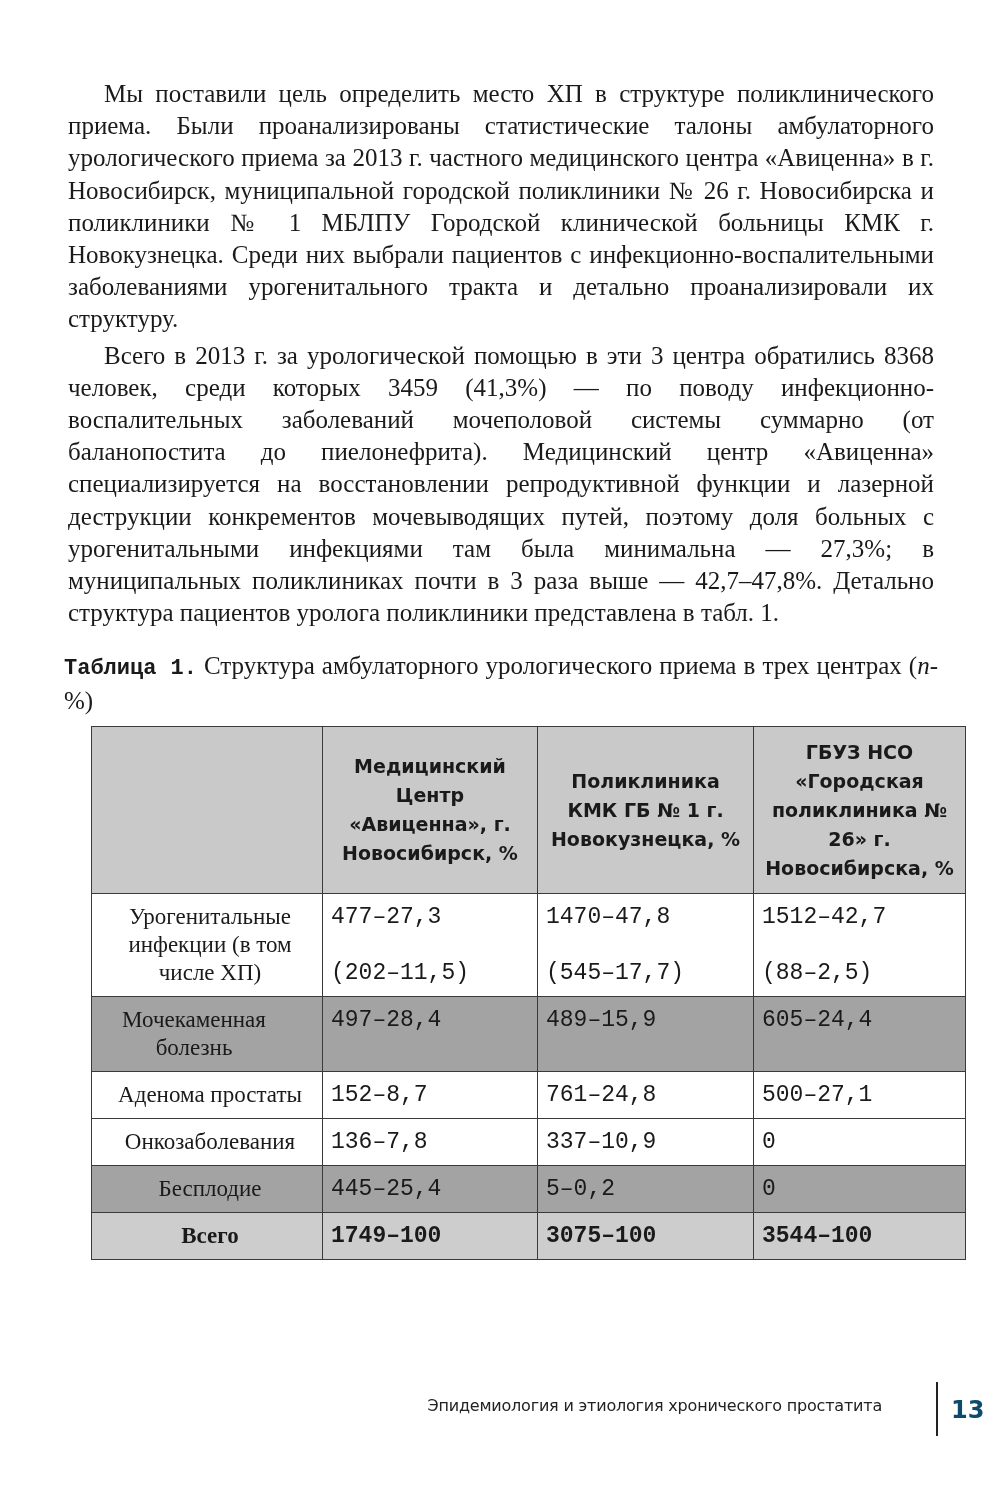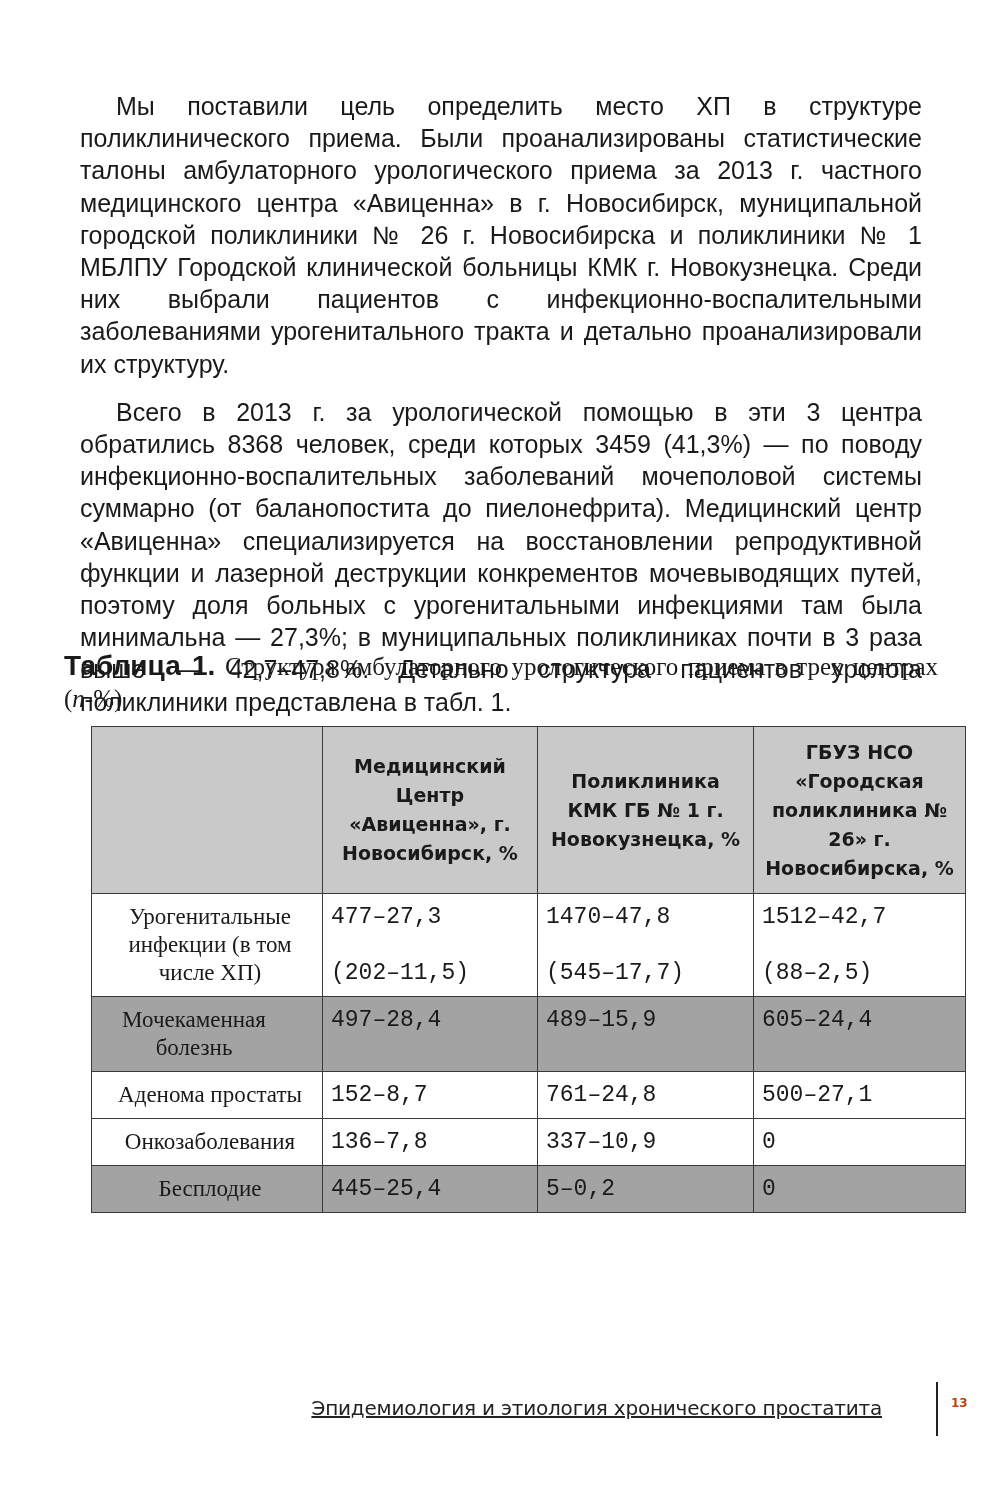--- a/index.html
+++ b/index.html
@@ -1,31 +1,31 @@
 <!DOCTYPE html>
 <html><head>
 <meta charset="utf-8">
 <style>
   html, body { margin: 0; padding: 0; background: #ffffff; }
   body { width: 1000px; height: 1494px; position: relative; overflow: hidden; color: #1a1a1a; }
   .page { position: absolute; left: 64px; top: 74px; width: 874px; }
   .para {
-    font-family: Liberation Sans, sans-serif;
-    font-size: 25px; line-height: 32.2px; text-align: justify; margin: 16px;
+    font-family: Liberation Serif, serif;
+    font-size: 25px; line-height: 32.2px; text-align: justify; margin: 4px;
     text-indent: 36px; hyphens: manual;
   }
   .para + .para { margin-top: 0; }
   .caption {
     position: absolute; left: 64px; top: 650px; width: 874px;
     font-family: "Liberation Serif", "DejaVu Serif", serif;
     font-size: 25px; line-height: 32px; text-align: justify; margin: 0;
   }
   .caption .cap-label {
-    font-family: Liberation Sans, sans-serif;
-    font-weight: bold; font-size: 28px;
+    font-family: Liberation Mono, monospace;
+    font-weight: bold; font-size: 22px;
   }
   .caption .cap-n { font-style: italic; }
   table.data {
     position: absolute; left: 63px; top: 726px; width: 874px;
     border-collapse: collapse; table-layout: fixed;
     font-family: "Liberation Serif", "DejaVu Serif", serif; font-size: 23px; margin-left: 28px;
   }
   table.data col.c0 { width: 231px; }
   table.data col.c1 { width: 215px; }
   table.data col.c2 { width: 216px; }
@@ -43,28 +43,28 @@
   table.data tbody td.label { text-align: center; padding-left: 14px; }
   table.data tbody td.val { text-align: left; font-family: Liberation Mono, monospace; }
   table.data tbody tr.shade td { background: #a3a3a3; }
   table.data tbody tr.total td { font-weight: bold; background: #cdcdcd; }
   .val .sub { display: block; margin-top: 28px; }
   .footer {
     position: absolute; top: 1396px; left: 360px; width: 600px; height: 40px;
     font-family: "DejaVu Sans", "Liberation Sans", sans-serif;
   }
   .footer .running-title {
-    position: absolute; right: 78px; top: 0; font-size: 20px; color: #222;
-    white-space: nowrap; letter-spacing: -0.2px; text-decoration: underline;
+    position: absolute; right: 78px; top: 0; font-size: 16px; color: #222;
+    white-space: nowrap; letter-spacing: -0.2px;
   }
   .footer .rule {
     position: absolute; left: 576px; top: -14px; width: 2px; height: 54px; background: #222;
   }
   .footer .page-number {
-    position: absolute; left: 591px; top: 0; font-size: 12px; font-weight: bold; color: #c2410c;
+    position: absolute; left: 591px; top: 0; font-size: 24px; font-weight: bold; color: #0c4a6e;
   }
 </style>
 </head>
 <body>
 
 <div class="page">
   <p class="para">Мы поставили цель определить место ХП в структуре поликлинического приема. Были проанализированы статистические талоны амбулаторного урологического приема за 2013 г. частного медицинского центра «Авиценна» в г. Новосибирск, муниципальной городской поликлиники № 26 г. Новосибирска и поликлиники № 1 МБЛПУ Городской клинической больницы КМК г. Новокузнецка. Среди них выбрали пациентов с инфекционно-воспалительными заболеваниями урогенитального тракта и детально проанализировали их структуру.</p>
   <p class="para">Всего в 2013 г. за урологической помощью в эти 3 центра обратились 8368 человек, среди которых 3459 (41,3%) — по поводу инфекционно-воспалительных заболеваний мочеполовой системы суммарно (от баланопостита до пиелонефрита). Медицинский центр «Авиценна» специализируется на восстановлении репродуктивной функции и лазерной деструкции конкрементов мочевыводящих путей, поэтому доля больных с урогенитальными инфекциями там была минимальна — 27,3%; в муниципальных поликлиниках почти в 3 раза выше — 42,7–47,8%. Детально структура пациентов уролога поликлиники представлена в табл. 1.</p>
 </div>
 
@@ -109,20 +109,26 @@
       <td class="val">136–7,8</td>
       <td class="val">337–10,9</td>
       <td class="val">0</td>
     </tr>
     <tr class="shade">
       <td class="label">Бесплодие</td>
       <td class="val">445–25,4</td>
       <td class="val">5–0,2</td>
       <td class="val">0</td>
     </tr>
+    <tr class="total">
+      <td class="label">Всего</td>
+      <td class="val">1749–100</td>
+      <td class="val">3075–100</td>
+      <td class="val">3544–100</td>
+    </tr>
   </tbody>
 </table>
 
 <div class="footer">
   <span class="running-title">Эпидемиология и этиология хронического простатита</span>
   <span class="rule"></span>
   <span class="page-number">13</span>
 </div>
 
 </body></html>

